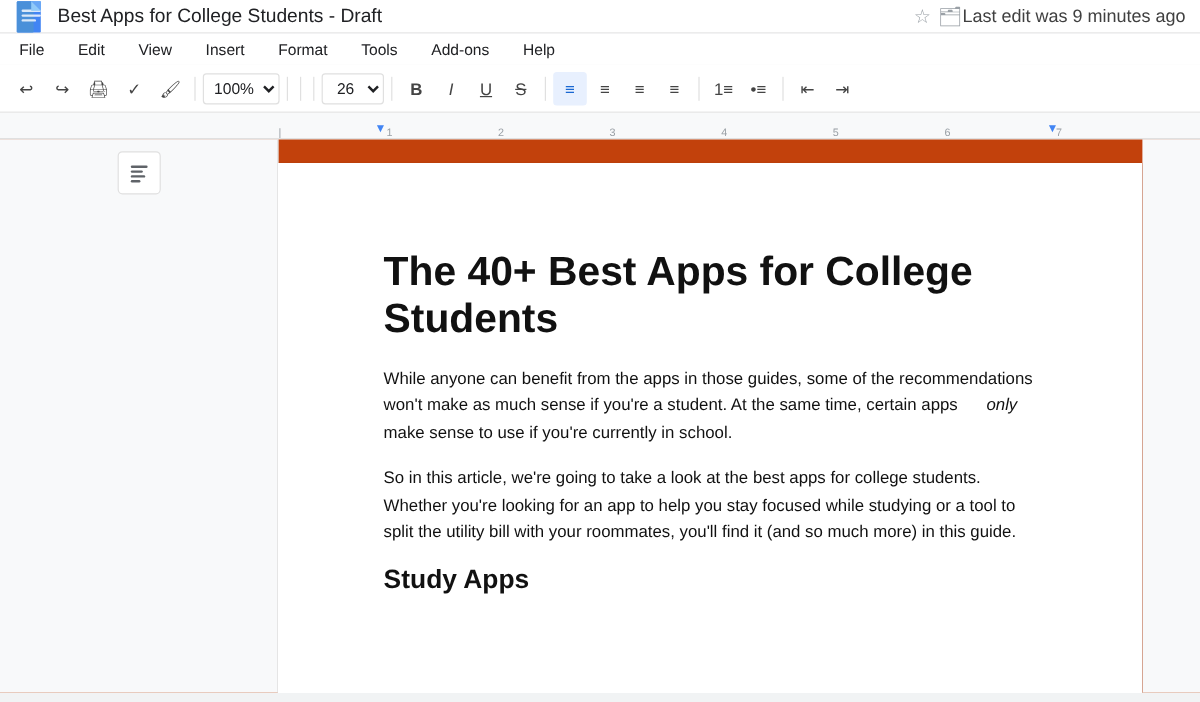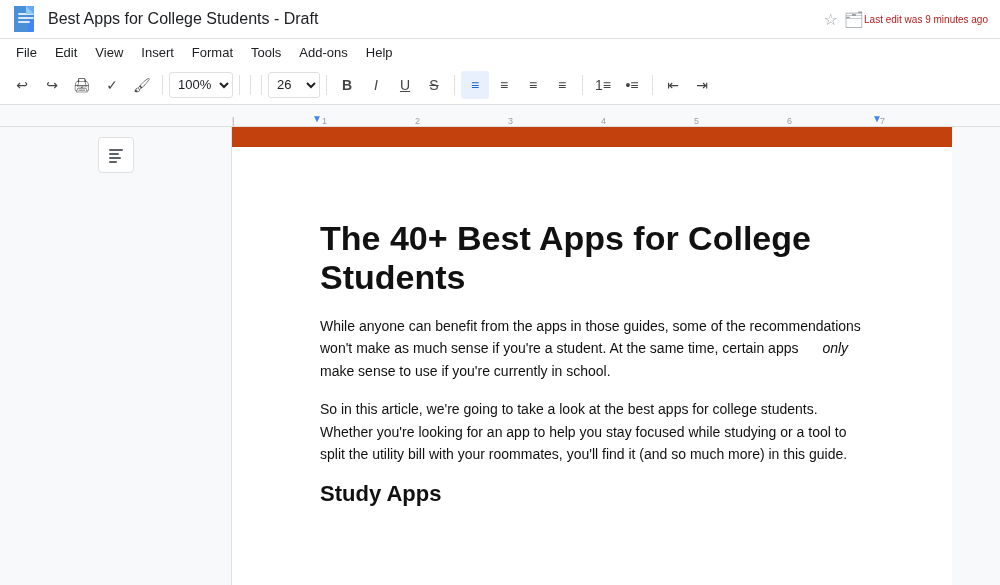--- a/index.html
+++ b/index.html
@@ -5,43 +5,43 @@
     * { margin: 0; padding: 0; box-sizing: border-box; }
     body { font-family: Arial, sans-serif; background: #f1f3f4; width: 1000px; height: 585px; overflow: hidden; }
 
     
     #title-bar {
       display: flex;
       align-items: center;
       padding: 6px 12px;
       background: #fff;
       border-bottom: 1px solid #e0e0e0;
-      height: 39px;
+      height: 28px;
     }
     #doc-icon {
       width: 28px; height: 28px; margin-right: 8px; flex-shrink: 0;
     }
     #title-text {
       font-size: 16px; color: #202124; font-weight: 400; flex: 1;
     }
     #star-icon, #folder-icon {
       color: #9aa0a6; font-size: 16px; margin-left: 6px; cursor: pointer;
     }
     #last-edit {
-      font-size: 10px; color: #b91c1c; margin-left: auto;
+      font-size: 15px; color: #404040; margin-left: auto;
     }
 
     
     #menu-bar {
       display: flex;
       align-items: center;
       padding: 2px 8px;
       background: #fff;
       height: 26px;
-      gap: 2px;
+      gap: 12px;
     }
     .menu-item {
       font-size: 13px; color: #202124; padding: 2px 8px;
       cursor: pointer; border-radius: 3px;
     }
 
     
     #toolbar {
       display: flex;
       align-items: center;
@@ -57,20 +57,21 @@
       cursor: pointer; font-size: 14px; color: #444;
       background: none; border: none;
     }
     .toolbar-sep {
       width: 1px; height: 20px; background: #e0e0e0; margin: 0 4px;
     }
     .toolbar-select {
       height: 26px; border: 1px solid #e0e0e0; border-radius: 3px;
       font-size: 13px; color: #202124; padding: 0 4px; cursor: pointer;
       background: #fff;
+      text-align: center;
     }
     .toolbar-active {
       background: #e8f0fe; color: #1967d2;
     }
     .toolbar-group {
       display: flex; align-items: center; gap: 1px;
     }
 
     
     #ruler {

